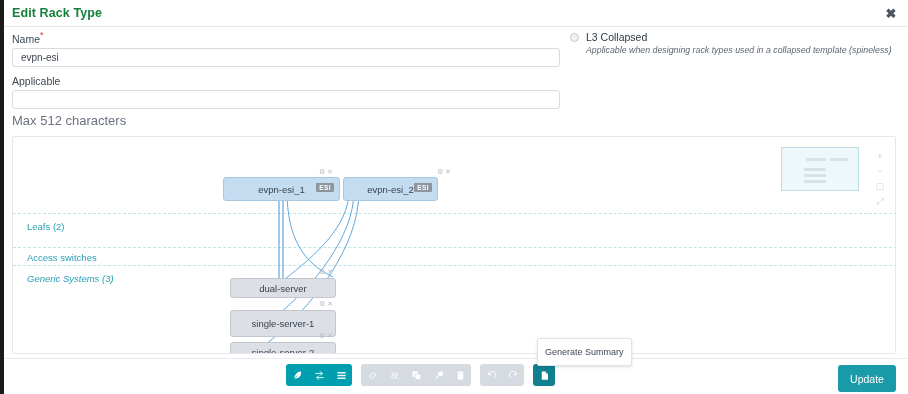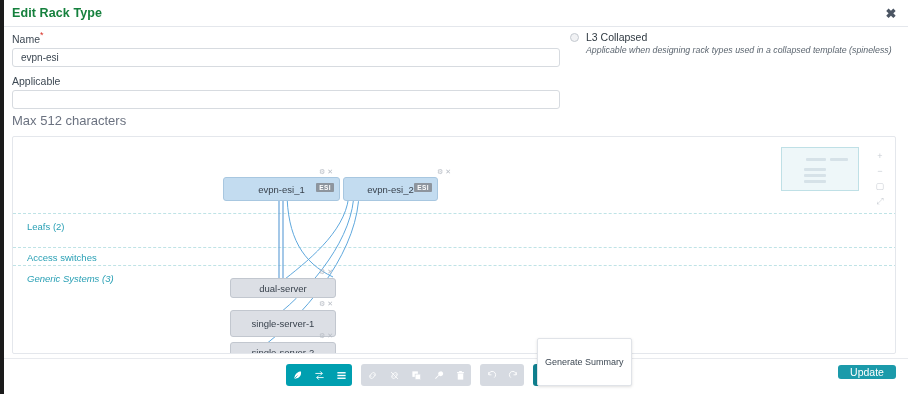--- a/index.html
+++ b/index.html
@@ -51,35 +51,35 @@
   .esi{ position:absolute; right:5px; top:5px; background:#8d959e; color:#fff; font-size:6.5px;
       padding:1px 3px; border-radius:1px; font-weight:bold; letter-spacing:.4px;}
   .minimap{ position:absolute; right:36px; top:10px; width:78px; height:44px;
       border:1px solid #bfe0e6; background:#eef7f9; }
   .mm-bar{ position:absolute; background:#d6e2e8; height:3px; border-radius:1px;}
   .zctl{ position:absolute; right:7px; top:12px; width:16px; }
   .zbtn{ width:16px; height:15px; line-height:15px; text-align:center; font-size:9px;
       color:#c9ced4; cursor:pointer; }
   
   .tooltip{ position:absolute; left:537px; top:338px; background:#fff; border:1px solid #e0e3e8;
-      border-radius:2px; padding:18px 7px; font-size:9px; color:#3d4853;
+      border-radius:2px; padding:8px 7px; font-size:9px; color:#3d4853;
       box-shadow:0 1px 3px rgba(0,0,0,.13); z-index:25; }
   
   .tb{ position:absolute; left:286px; top:364px; display:flex; gap:9px; z-index:20;}
   .tb-grp{ display:flex; border-radius:3px; overflow:hidden; }
   .tb-grp.on{ background:#009fb0; }
   .tb-grp.off{ background:#d6dae1; }
   .tb-grp.single{ background:#10808f; border-radius:3px;}
   .tb-btn{ width:22px; height:22px; display:flex; align-items:center; justify-content:center;
       cursor:pointer; }
   .tb-grp.off .tb-btn{ cursor:default; }
   .ico{ display:block; }
   .btm-bar{ position:absolute; left:0; top:358px; width:908px; height:36px;
       border-top:1px solid #e8eaee; background:#fff; }
-  .update{ position:absolute; right:12px; top:365px; width:58px; height:14px;
+  .update{ position:absolute; right:12px; top:365px; width:58px; height:27px;
       background:#1b9aaa; color:#fff; border:none; border-radius:3px;
       font-family:"Liberation Sans",sans-serif; font-size:10.5px; cursor:pointer; z-index:22;}
 </style>
 </head>
 <body>
 
 <div class="edge-strip"></div>
 
 <div class="hdr">
   <div class="hdr-title">Edit Rack Type</div>

